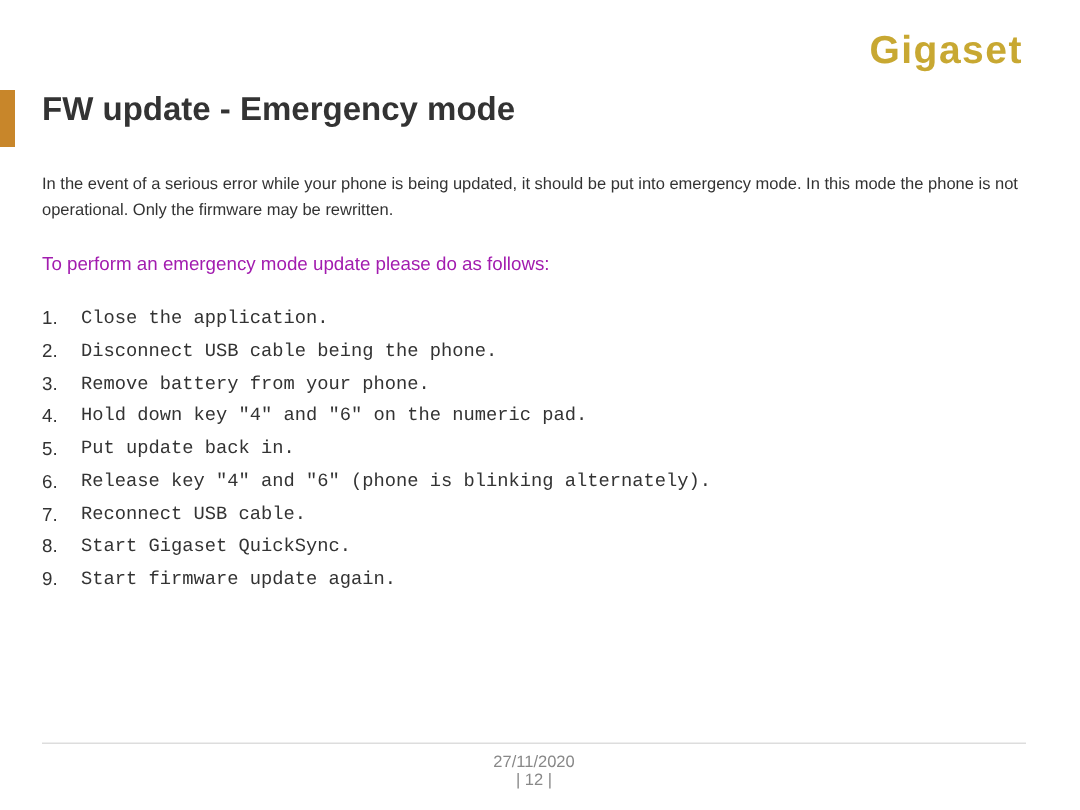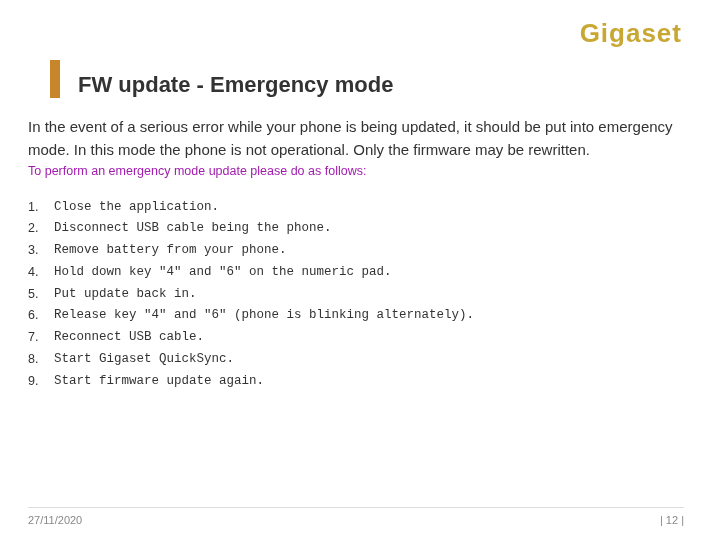--- a/index.html
+++ b/index.html
@@ -35,25 +35,24 @@
       font-weight: bold;
       color: #c8a832;
       font-family: Arial, Helvetica, sans-serif;
       letter-spacing: 1px;
     }
 
     
     .title-section {
       position: absolute;
       top: 60px;
-      left: 10px;
+      left: 0;
       right: 0;
       display: flex;
-      align-items: flex-end;
-      padding-left: 40px;
+      align-items: flex-start;
     }
 
     .title-accent {
       width: 10px;
       height: 38px;
       background-color: #c8862a;
       margin-right: 18px;
       flex-shrink: 0;
     }
 
@@ -67,22 +66,22 @@
     .content {
       position: absolute;
       top: 115px;
       left: 28px;
       right: 28px;
       bottom: 50px;
     }
 
     .intro-paragraph {
       line-height: 1.55;
-      margin-bottom: 2px;
-      font-size: 15px;
+      margin-bottom: 20px;
+      font-size: 11px;
       color: #333;
     }
 
     .perform-text {
       margin-bottom: 20px;
       font-size: 12.5px;
       color: #a21caf;
     }
 
     .numbered-list {
@@ -115,20 +114,21 @@
       bottom: 14px;
       left: 28px;
       right: 28px;
       display: flex;
       justify-content: space-between;
       align-items: center;
       font-size: 11px;
       color: #888;
       border-top: 1px solid #ddd;
       padding-top: 6px;
+      flex-direction: column;
     }
   </style>
 </head>
 <body>
 
 <div class="page">
 
   <div class="logo">Gigaset</div>
 
   <div class="title-section">

